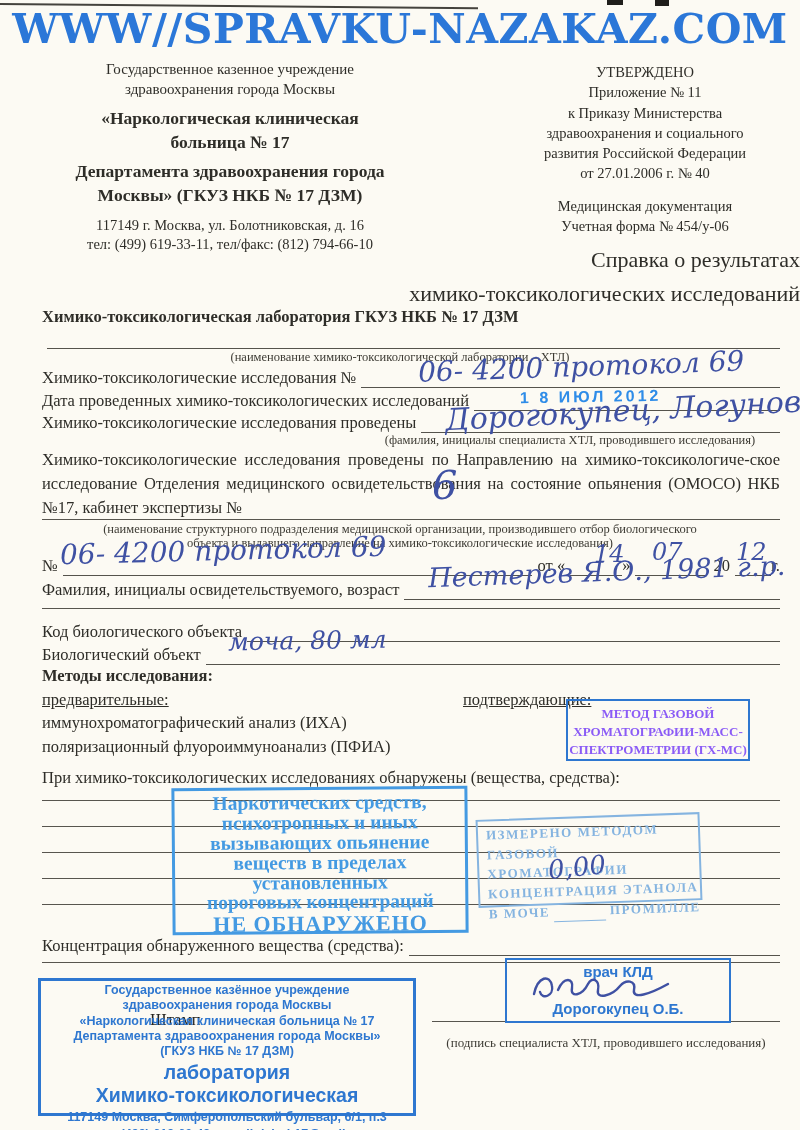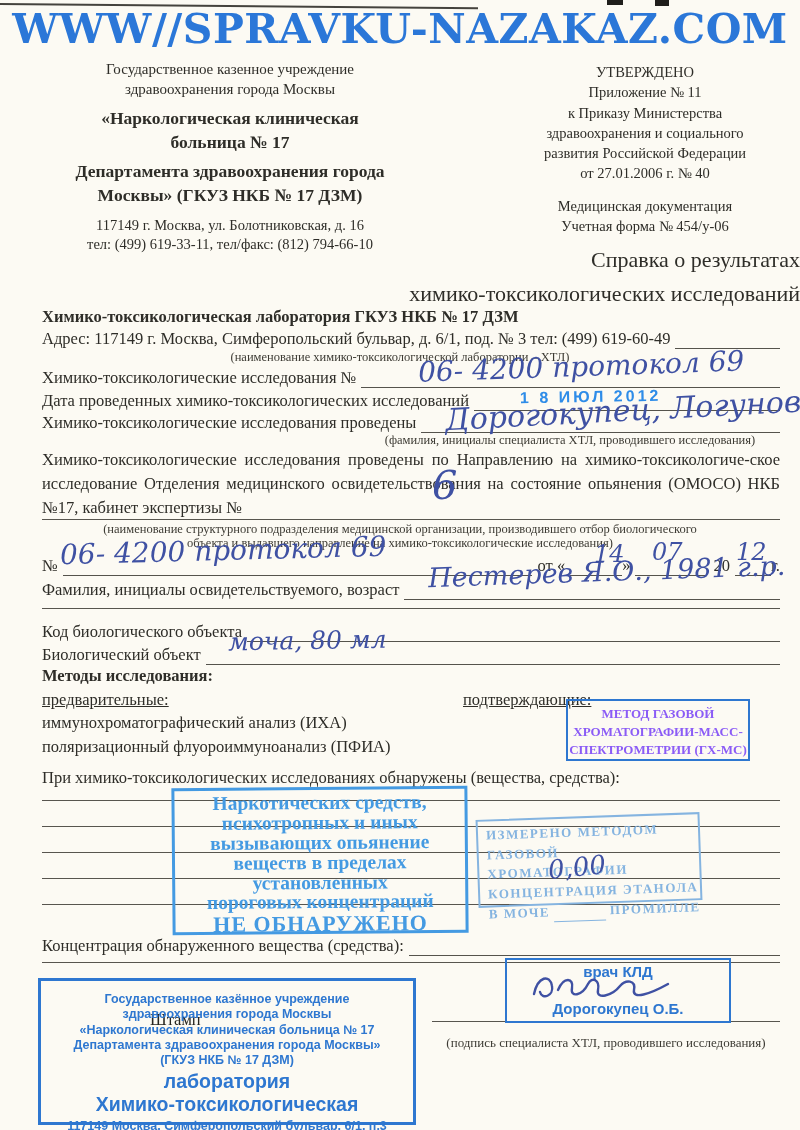--- a/index.html
+++ b/index.html
@@ -45,21 +45,21 @@
   .bigstamp .last{font-size:22px;letter-spacing:1px;margin-top:1px;}
   .ethanol{left:477px;top:816px;width:212px;height:80px;border:2px solid #85b4e0;color:#85b4e0;
            font-size:13px;line-height:1.5;transform:rotate(-2deg);padding-top:4px;letter-spacing:1.5px;
            text-align:left;padding-left:8px;}
   .ethanol .r4{display:flex;align-items:flex-end;}
   .ethanol .eb{flex:0 0 52px;border-bottom:1.5px solid #85b4e0;margin:0 4px;}
   .docstamp{left:505px;top:958px;width:222px;height:58px;border:2.5px solid #2e77d0;color:#2e77d0;
             font-family:"Liberation Sans",sans-serif;font-size:15px;line-height:1.2;padding-top:3px;}
   .docstamp .nm{position:absolute;bottom:3px;left:0;width:100%;}
   .labstamp{left:38px;top:978px;width:372px;height:130px;border:3px solid #2e77d0;color:#2e77d0;
-            font-family:"Liberation Sans",sans-serif;font-size:12.5px;line-height:1.22;padding-top:11px;z-index:3;}
+            font-family:"Liberation Sans",sans-serif;font-size:12.5px;line-height:1.22;padding-top:2px;z-index:3;}
   .labstamp .big{font-size:19.5px;line-height:1.15;margin:2px 0 3px;}
   .labstamp .adr{font-size:12.5px;line-height:1.35;}
   .shtamp{position:absolute;left:150px;top:1010px;font-size:16.5px;color:#26251f;z-index:2;}
   .datestamp{position:absolute;left:520px;top:388px;font-family:"Liberation Sans",sans-serif;
              font-weight:bold;font-size:16px;letter-spacing:3px;color:#2e8ce8;transform:rotate(-1deg);z-index:5;}
   .sig-svg{position:absolute;left:528px;top:966px;z-index:6;}
   .hline2{position:absolute;left:432px;right:20px;border-top:1.1px solid #57554e;height:0;}
 </style>
 </head>
 <body>
@@ -98,21 +98,20 @@
     <div>Учетная форма № 454/у-06</div>
   </div>
 
   <div class="title">
     <div>Справка о результатах</div>
     <div>химико-токсикологических исследований</div>
   </div>
 
   <div class="abs bold" style="left:42px;top:307px;font-size:16.5px;">Химико-токсикологическая лаборатория ГКУЗ НКБ № 17 ДЗМ</div>
   <div class="row" style="top:327px;">
-    <span class="lbl">Адрес: 117149 г. Москва, Симферопольский бульвар, д. 6/1, под. № 3 тел: (499) 619-60-49</span>
     <span class="blank"></span>
   </div>
   <div class="cap" style="left:0;right:0;top:350px;">(наименование химико-токсикологической лаборатории – ХТЛ)</div>
 
   <div class="row" style="top:366px;">
     <span class="lbl">Химико-токсикологические исследования №</span>
     <span class="blank"></span>
   </div>
   <div class="hw" style="left:418px;top:350px;font-size:28px;transform:rotate(-2deg);">06- 4200  протокол 69</div>
 

